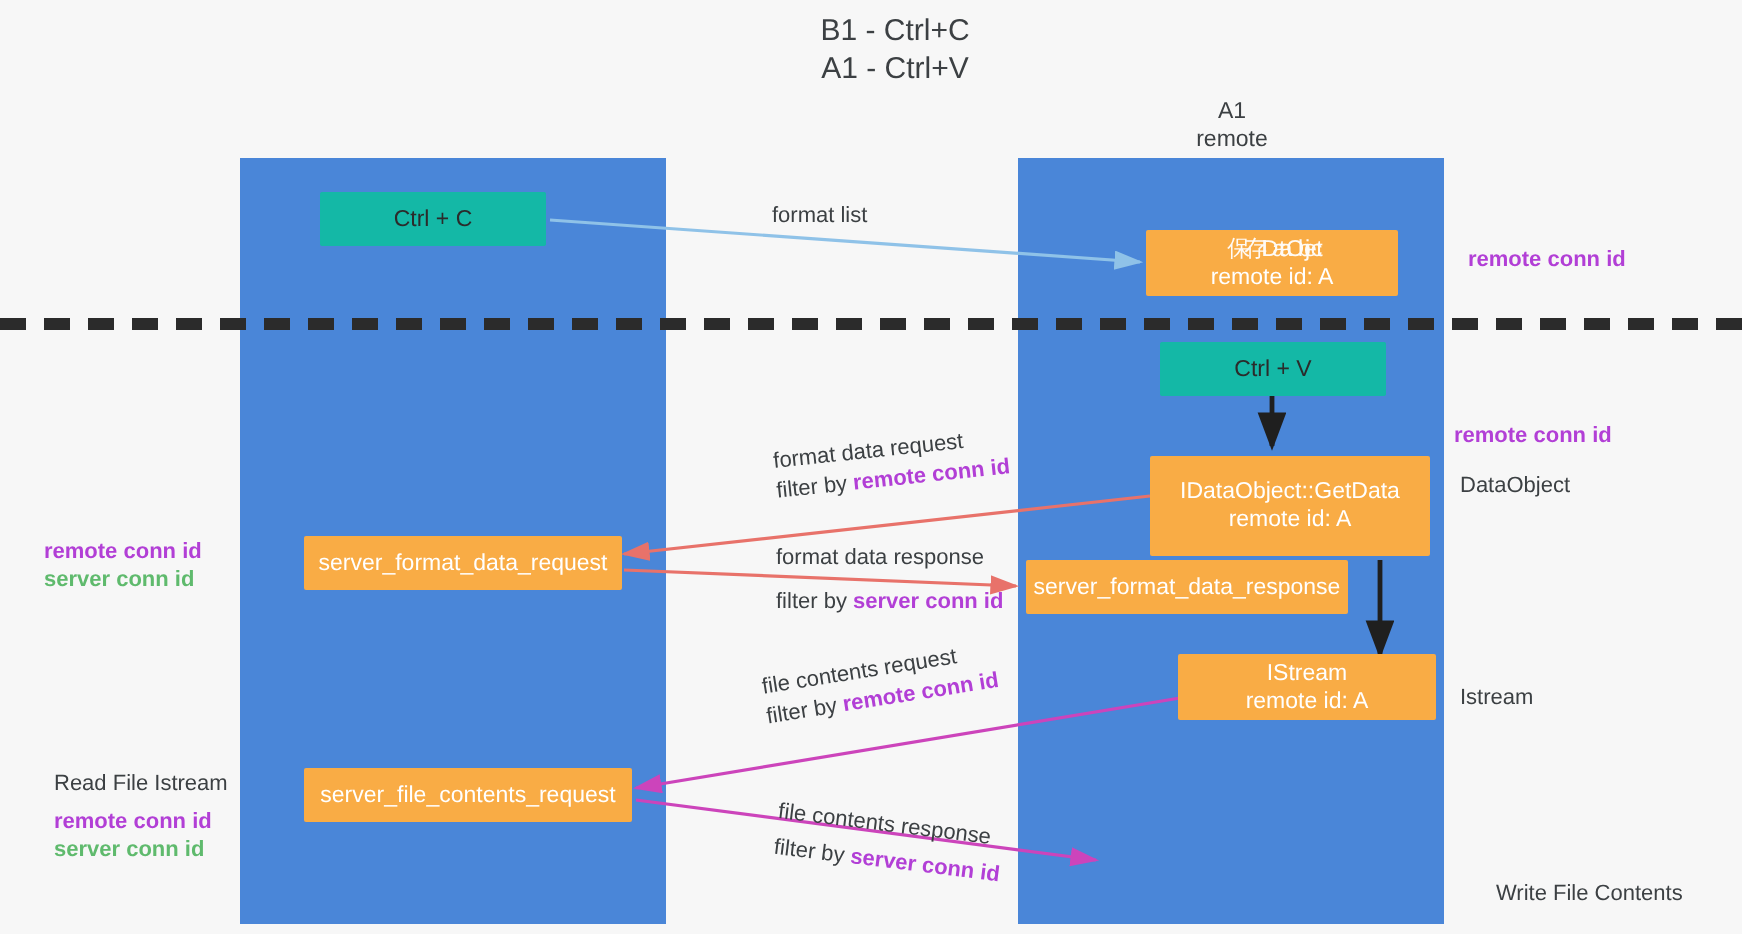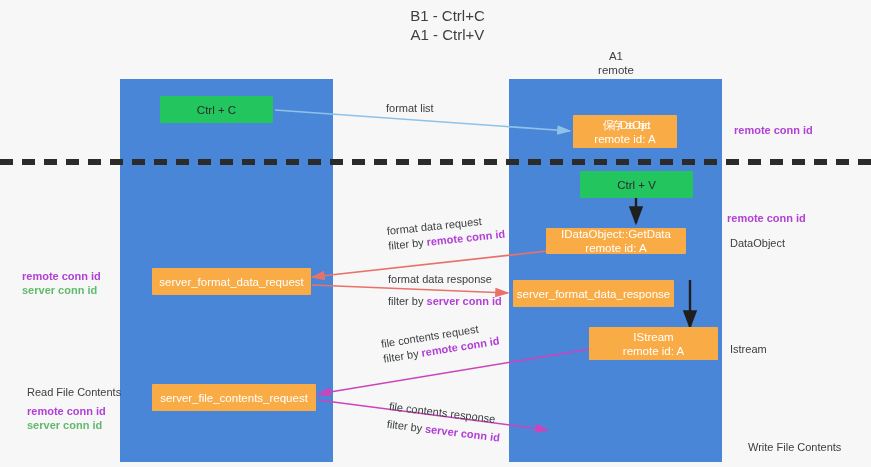--- a/index.html
+++ b/index.html
@@ -53,21 +53,21 @@
     flex-direction: column;
     align-items: center;
     justify-content: center;
     font-size: 11.5px;
     line-height: 14px;
     color: #ffffff;
     text-align: center;
     border-radius: 1px;
   }
   .node.orange { background: #f9ac45; }
-  .node.green  { background: #22c55e; color: #2b2b2b; }
+  .node.green  { background: #14b8a6; color: #2b2b2b; }
   .edge-label {
     position: absolute;
     font-size: 11px;
     line-height: 15px;
     color: #3c4043;
     white-space: nowrap;
   }
   .edge-label.rot {
     transform-origin: 0 0;
   }
@@ -135,30 +135,30 @@
 
     <line x1="590" y1="349" x2="318" y2="394" stroke="#cc44bb" stroke-width="1.6" marker-end="url(#ar-mag)"></line>
 
     <line x1="318" y1="400" x2="548" y2="430" stroke="#cc44bb" stroke-width="1.6" marker-end="url(#ar-mag)"></line>
   </svg>
 
   <div class="node green" style="left:160px; top:96px; width:113px; height:27px;">
     <span>Ctrl + C</span>
   </div>
 
-  <div class="node orange" style="left:573px; top:115px; width:104px; height:33px;">
+  <div class="node orange" style="left:573px; top:115px; width:126px; height:33px;">
     <span class="glyph-garble">保存IDataObject</span>
     <span>remote id: A</span>
   </div>
 
   <div class="node green" style="left:580px; top:171px; width:113px; height:27px;">
     <span>Ctrl + V</span>
   </div>
 
-  <div class="node orange" style="left:546px; top:228px; width:140px; height:26px;">
+  <div class="node orange" style="left:575px; top:228px; width:140px; height:50px;">
     <span>IDataObject::GetData</span>
     <span>remote id: A</span>
   </div>
 
   <div class="node orange" style="left:152px; top:268px; width:159px; height:27px;">
     <span>server_format_data_request</span>
   </div>
 
   <div class="node orange" style="left:513px; top:280px; width:161px; height:27px;">
     <span>server_format_data_response</span>
@@ -212,17 +212,17 @@
 
   <div class="side-label" style="left:730px; top:236px;">DataObject</div>
 
   <div class="side-label" style="left:730px; top:342px;">Istream</div>
 
   <div class="side-label" style="left:748px; top:424px;margin-top:16px;">Write File Contents</div>
 
   <div class="side-label kw-remote" style="left:22px; top:269px;">remote conn id</div>
   <div class="side-label kw-server" style="left:22px; top:283px;">server conn id</div>
 
-  <div class="side-label" style="left:27px; top:385px;">Read File Contents</div>
+  <div class="side-label" style="left:27px; top:385px;">Read File Istream</div>
   <div class="side-label kw-remote" style="left:27px; top:404px;">remote conn id</div>
   <div class="side-label kw-server" style="left:27px; top:418px;">server conn id</div>
 
 </div>
 
 </body></html>

